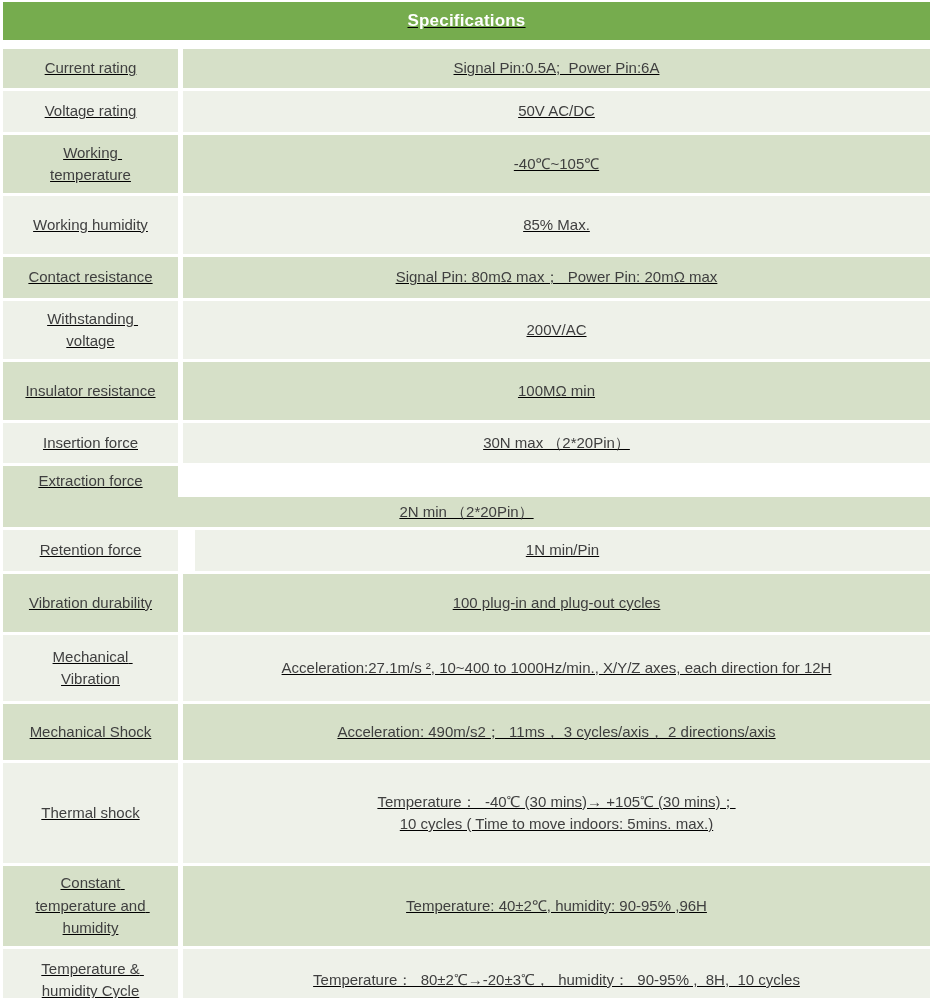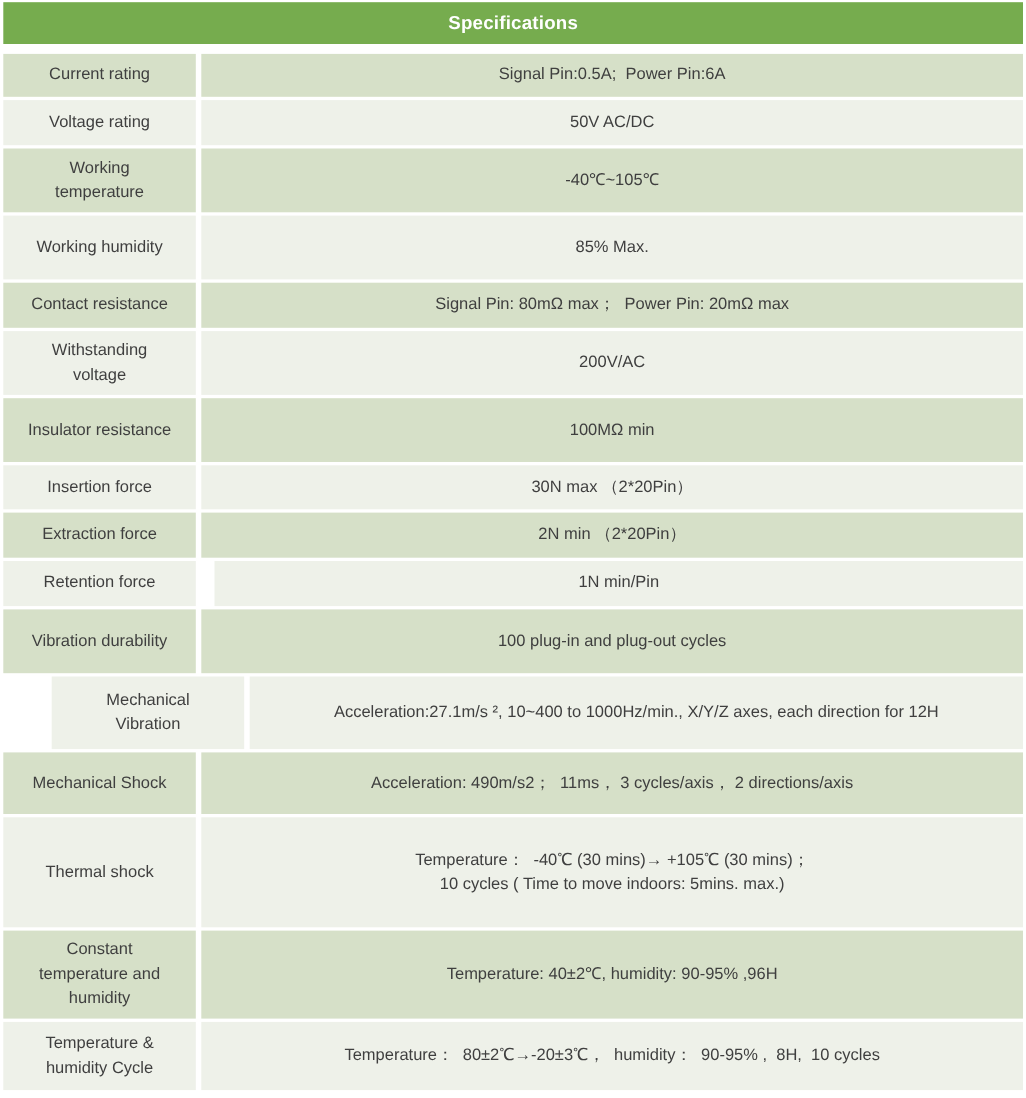--- a/index.html
+++ b/index.html
@@ -7,20 +7,21 @@
     padding: 0;
     background: #ffffff;
     font-family: "Liberation Sans", sans-serif;
   }
   .page {
     width: 933px;
     height: 998px;
     box-sizing: border-box;
     padding: 2px 3px 3px 3px;
     background: #ffffff;
+    text-decoration: underline;
   }
   .header-bar {
     height: 38px;
     background: var(--header-bg, #76ac4e);
     color: var(--header-text, #ffffff);
     display: flex;
     align-items: center;
     justify-content: center;
     font-size: 17px;
     font-weight: bold;
@@ -54,24 +55,24 @@
   .row:nth-of-type(even) .cell { background: var(--row-light, #eef1e9); }
   
   .row:nth-of-type(1)  { min-height: 39px; }
   .row:nth-of-type(2)  { min-height: 41px; }
   .row:nth-of-type(3)  { min-height: 58px; }
   .row:nth-of-type(4)  { min-height: 58px; }
   .row:nth-of-type(5)  { min-height: 41px; justify-content: flex-end; }
   .row:nth-of-type(6)  { min-height: 58px; border-radius: 18px; }
   .row:nth-of-type(7)  { min-height: 58px; }
   .row:nth-of-type(8)  { min-height: 40px; }
-  .row:nth-of-type(9)  { min-height: 41px; }
+  .row:nth-of-type(9)  { min-height: 41px; flex-direction: column; }
   .row:nth-of-type(10) { min-height: 41px; gap: 17px; }
   .row:nth-of-type(11) { min-height: 58px; }
-  .row:nth-of-type(12) { min-height: 66px; margin-left: 44px; }
+  .row:nth-of-type(12) { min-height: 66px; }
   .row:nth-of-type(13) { min-height: 56px; }
   .row:nth-of-type(14) { min-height: 100px; }
   .row:nth-of-type(15) { min-height: 80px; }
   .row:nth-of-type(16) { min-height: 62px; }
 </style>
 </head>
 <body>
 
 <div class="page">
   <div class="header-bar">

